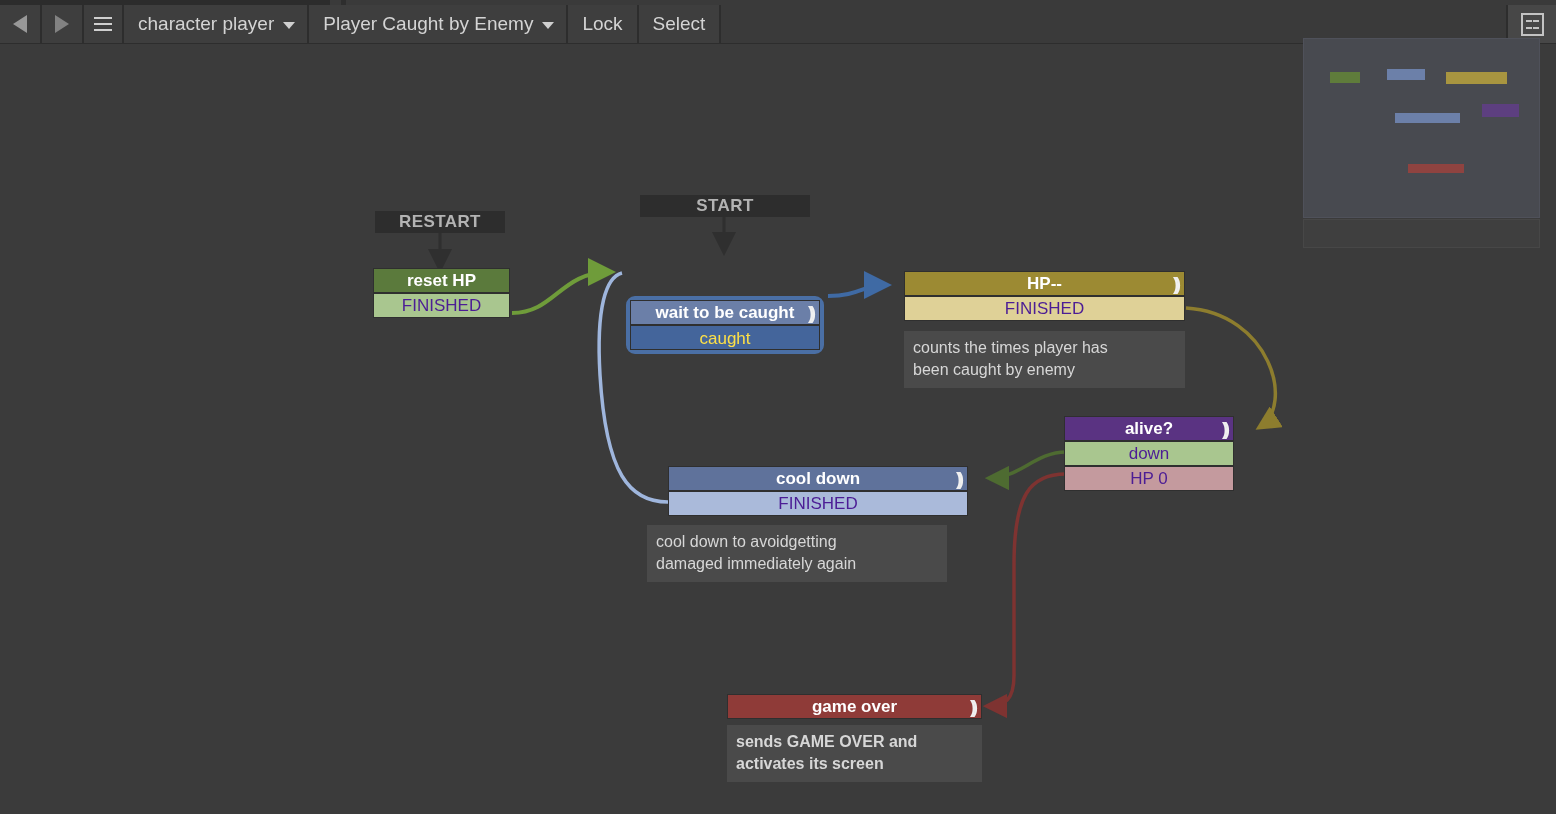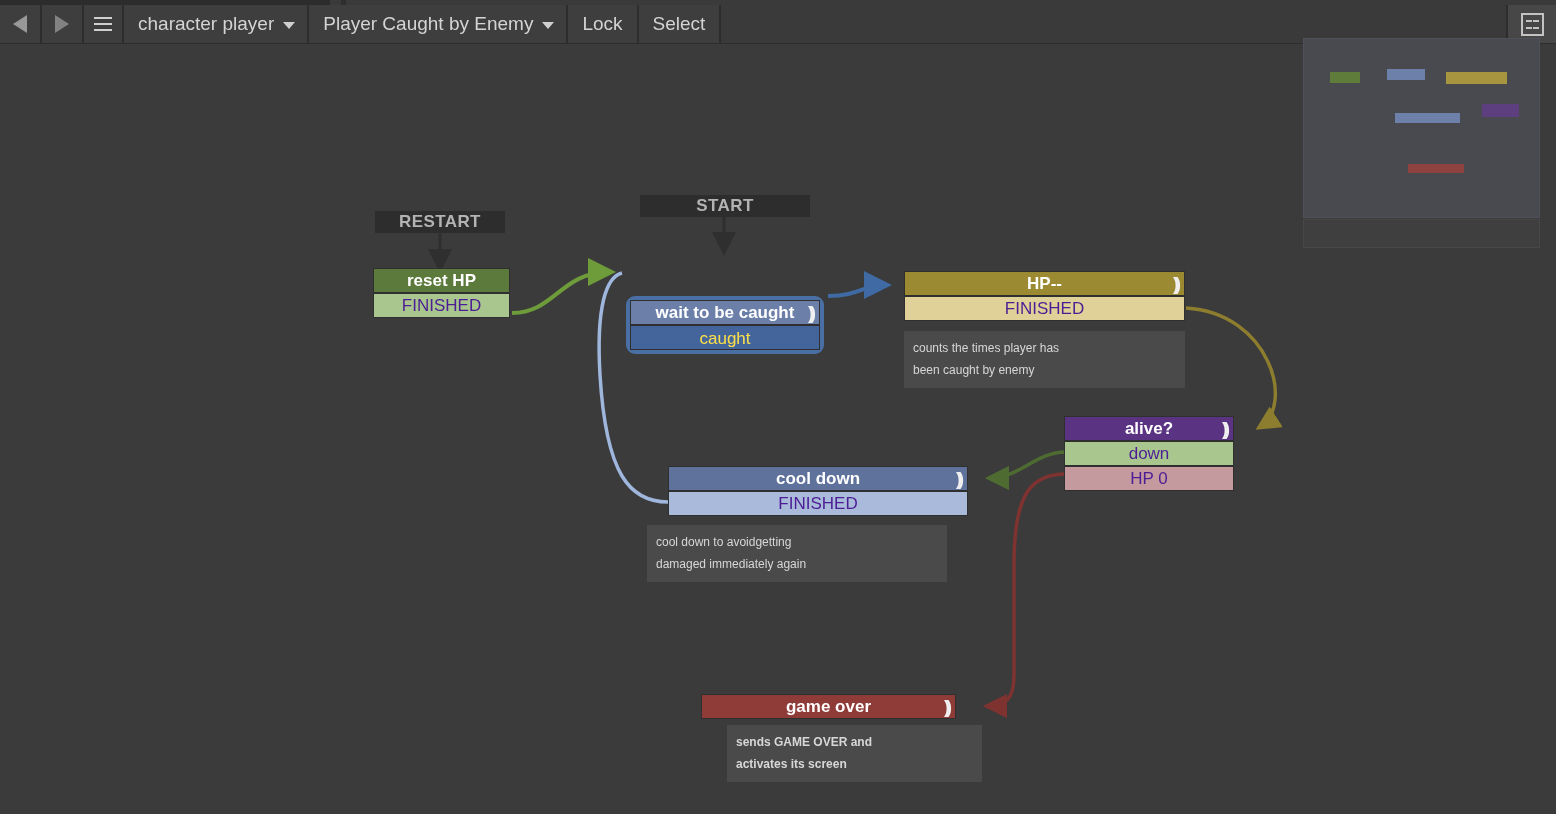--- a/index.html
+++ b/index.html
@@ -114,21 +114,21 @@
   .row.body { color: #4c1d95; }
   .row .out-ico {
     position: absolute; right: 7px; top: 50%; transform: translateY(-50%);
     font-size: 18px; font-weight: bold; color: #f0f0f0;
     letter-spacing: -4px;
   }
   .comment {
     position: absolute;
     background: #4a4a4a;
     color: #d7d7d7;
-    font-size: 12px;
+    font-size: 16px;
     line-height: 22px;
     padding: 6px 9px 7px 9px;
     white-space: pre-line;
   }
 
   
   .event {
     position: absolute;
     background: #2d2d2d;
     color: #b3b3b3;
@@ -301,21 +301,21 @@
         <span>cool down</span>
         <span class="out-ico">))</span>
       </div>
       <div class="row body" style="background:#aabada;">
         <span>FINISHED</span>
       </div>
     </div>
     <div class="comment" style="left:647px; top:480px; width:300px;">cool down to avoidgetting
 damaged immediately again</div>
 
-    <div class="node" style="left:701px; top:649px; width:255px;">
+    <div class="node" style="left:727px; top:649px; width:255px;">
       <div class="row head" style="background:#8f3b38;">
         <span>game over</span>
         <span class="out-ico">))</span>
       </div>
     </div>
     <div class="comment" style="left:727px; top:680px; width:255px;font-weight:bold;">sends GAME OVER and
 activates its screen</div>
 
   </div>
 

